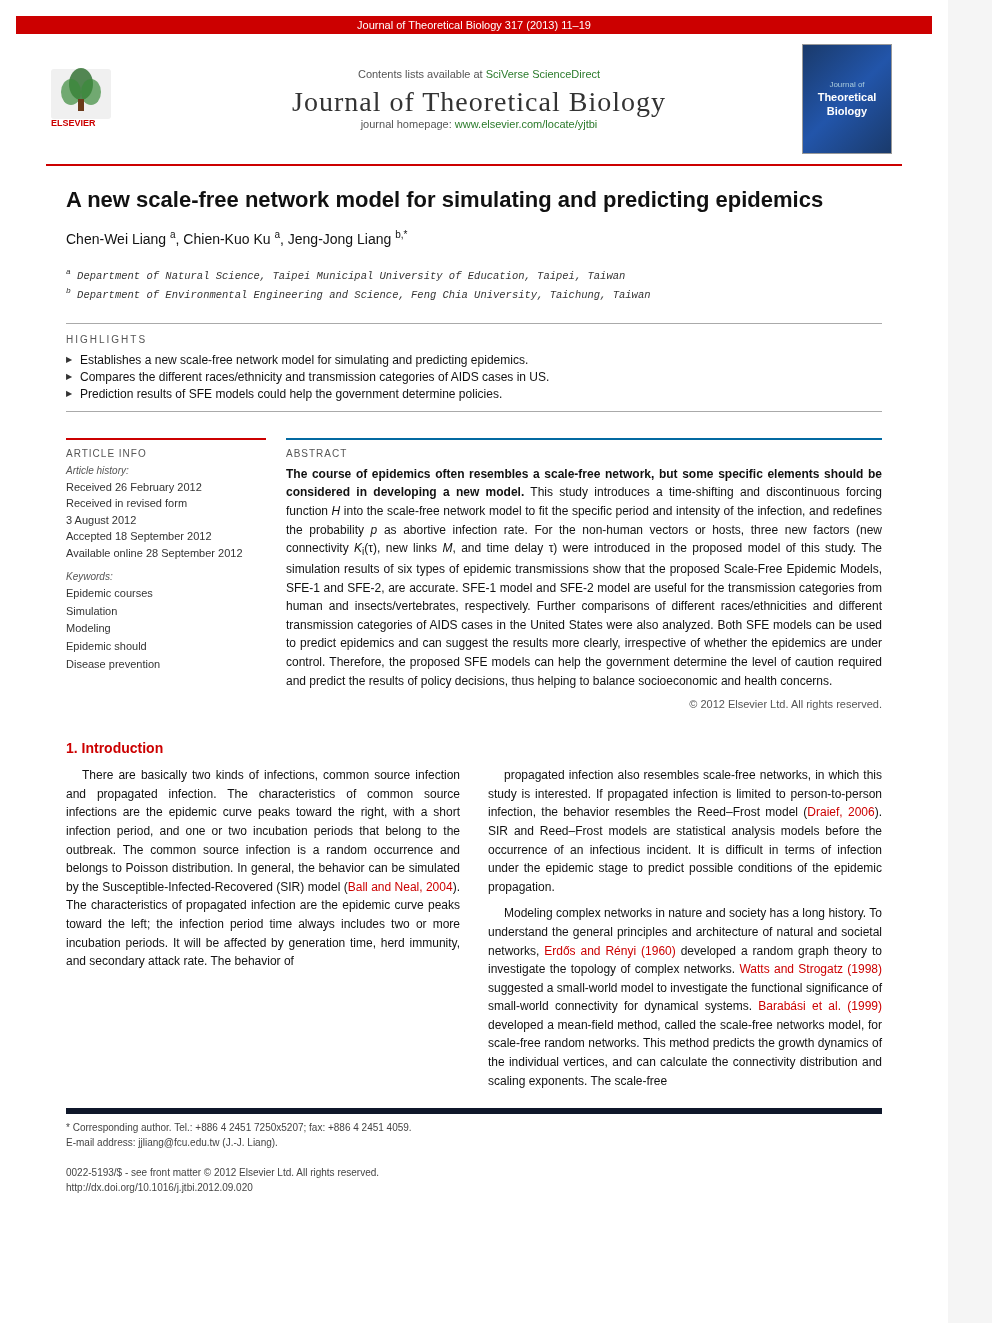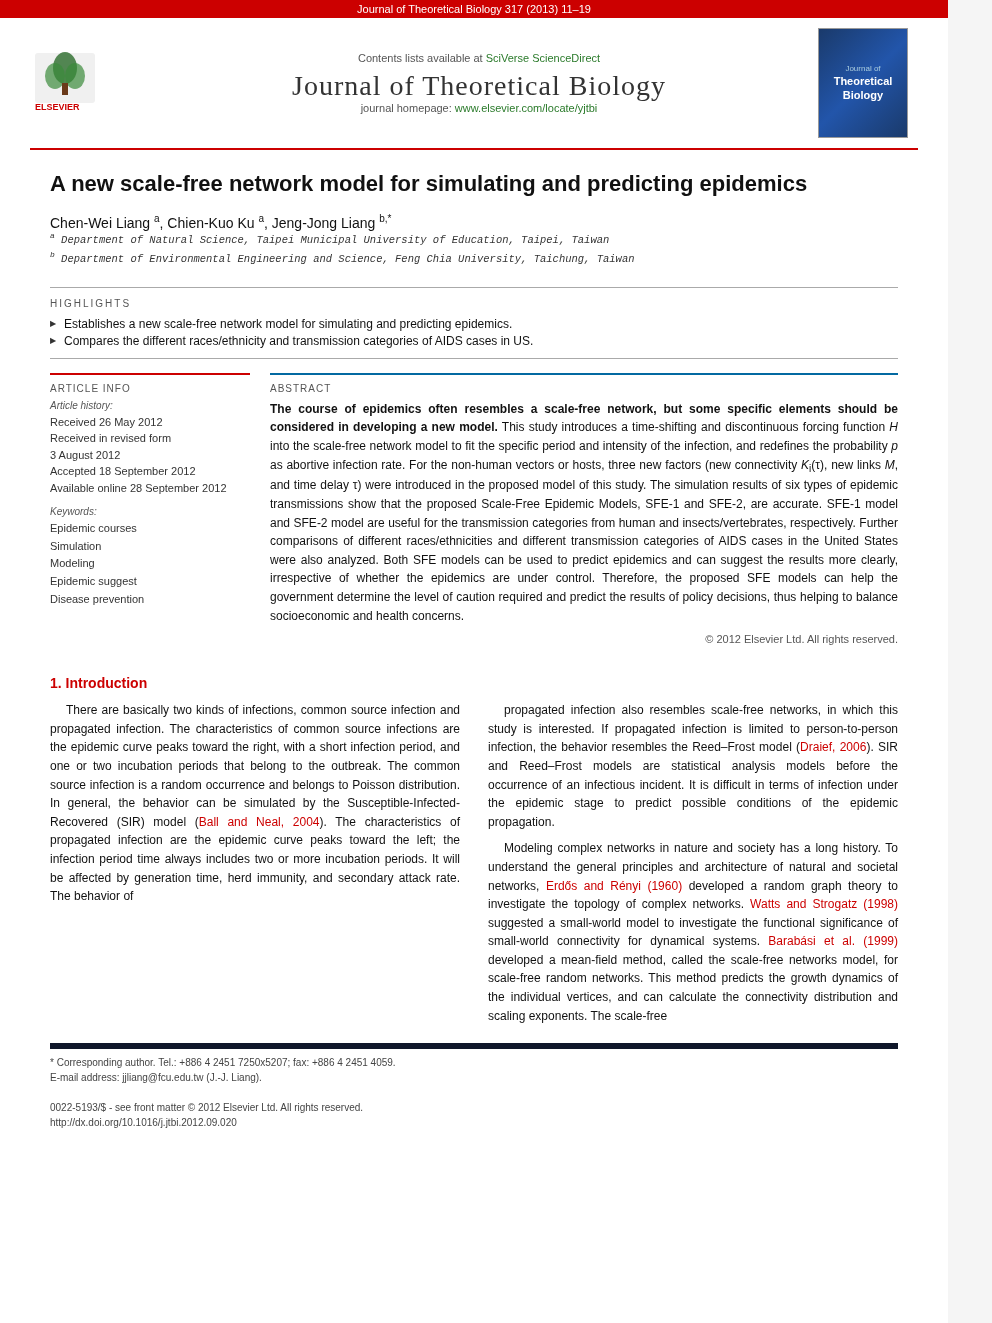--- a/index.html
+++ b/index.html
@@ -8,21 +8,21 @@
       font-family: 'Times New Roman', Times, serif;
       font-size: 13px;
       color: #111;
       width: 992px;
       min-height: 1323px;
     }
     .page {
       background: #fff;
       width: 948px;
       min-height: 1323px;
-      padding: 0;
+      padding: 16px;
     }
     
     .top-bar {
       background: #c00;
       color: #fff;
       text-align: center;
       font-size: 11px;
       padding: 3px 0;
       font-family: Arial, sans-serif;
     }
@@ -118,21 +118,21 @@
     .article-title {
       font-size: 22px;
       font-weight: bold;
       color: #111;
       margin-bottom: 14px;
       font-family: Arial, sans-serif;
       line-height: 1.3;
     }
     .authors {
       font-size: 14px;
-      margin-bottom: 0;
+      margin-bottom: 20px;
       font-family: Arial, sans-serif;
     }
     .authors sup {
       font-size: 10px;
     }
     .affiliations {
       font-size: 10.5px;
       font-style: italic;
       color: #333;
       margin-bottom: 20px;
@@ -174,21 +174,21 @@
       font-size: 8px;
       position: absolute;
       left: 0;
       top: 2px;
       color: #333;
     }
     
     .two-col {
       display: flex;
       gap: 20px;
-      margin-top: 14px;
+      margin-top: 26px;
     }
     .article-info-col {
       width: 200px;
       flex-shrink: 0;
       border-top: 2px solid #c00;
       padding-top: 8px;
     }
     .abstract-col {
       flex: 1;
       border-top: 2px solid #0369a1;
@@ -342,45 +342,46 @@
       <sup>a</sup> Department of Natural Science, Taipei Municipal University of Education, Taipei, Taiwan<br>
       <sup>b</sup> Department of Environmental Engineering and Science, Feng Chia University, Taichung, Taiwan
     </div>
 
     <hr class="section-divider">
 
     <div class="section-label">HIGHLIGHTS</div>
     <ul class="highlights-list">
       <li>Establishes a new scale-free network model for simulating and predicting epidemics.</li>
       <li>Compares the different races/ethnicity and transmission categories of AIDS cases in US.</li>
+      <li>Prediction results of SFE models could help the government determine policies.</li>
     </ul>
 
     <hr class="section-divider">
 
     <div class="two-col">
 
       <div class="article-info-col">
         <div class="info-section-label">ARTICLE INFO</div>
 
         <div class="info-subsection">
           <div class="info-subsection-label">Article history:</div>
-          <div class="info-content">Received 26 May 2012</div>
+          <div class="info-content">Received 26 February 2012</div>
           <div class="info-content">Received in revised form</div>
           <div class="info-content">3 August 2012</div>
           <div class="info-content">Accepted 18 September 2012</div>
           <div class="info-content">Available online 28 September 2012</div>
         </div>
 
         <div class="info-subsection">
           <div class="info-subsection-label">Keywords:</div>
           <div class="keywords-list">
             <div>Epidemic courses</div>
             <div>Simulation</div>
             <div>Modeling</div>
-            <div>Epidemic suggest</div>
+            <div>Epidemic should</div>
             <div>Disease prevention</div>
           </div>
         </div>
       </div>
 
       <div class="abstract-col">
         <div class="abstract-label">ABSTRACT</div>
         <div class="abstract-text">
           <span class="bold-first">The course of epidemics often resembles a scale-free network, but some specific elements should be considered in developing a new model.</span> <span>This study introduces a time-shifting and discontinuous forcing function <i>H</i> into the scale-free network model to fit the specific period and intensity of the infection, and redefines the probability <i>p</i> as abortive infection rate. For the non-human vectors or hosts, three new factors (new connectivity <i>K</i><sub>i</sub>(τ), new links <i>M</i>, and time delay τ) were introduced in the proposed model of this study. The simulation results of six types of epidemic transmissions show that the proposed Scale-Free Epidemic Models, SFE-1 and SFE-2, are accurate. SFE-1 model and SFE-2 model are useful for the transmission categories from human and insects/vertebrates, respectively. Further comparisons of different races/ethnicities and different transmission categories of AIDS cases in the United States were also analyzed. Both SFE models can be used to predict epidemics and can suggest the results more clearly, irrespective of whether the epidemics are under control. Therefore, the proposed SFE models can help the government determine the level of caution required and predict the results of policy decisions, thus helping to balance socioeconomic and health concerns.</span>
         </div>

